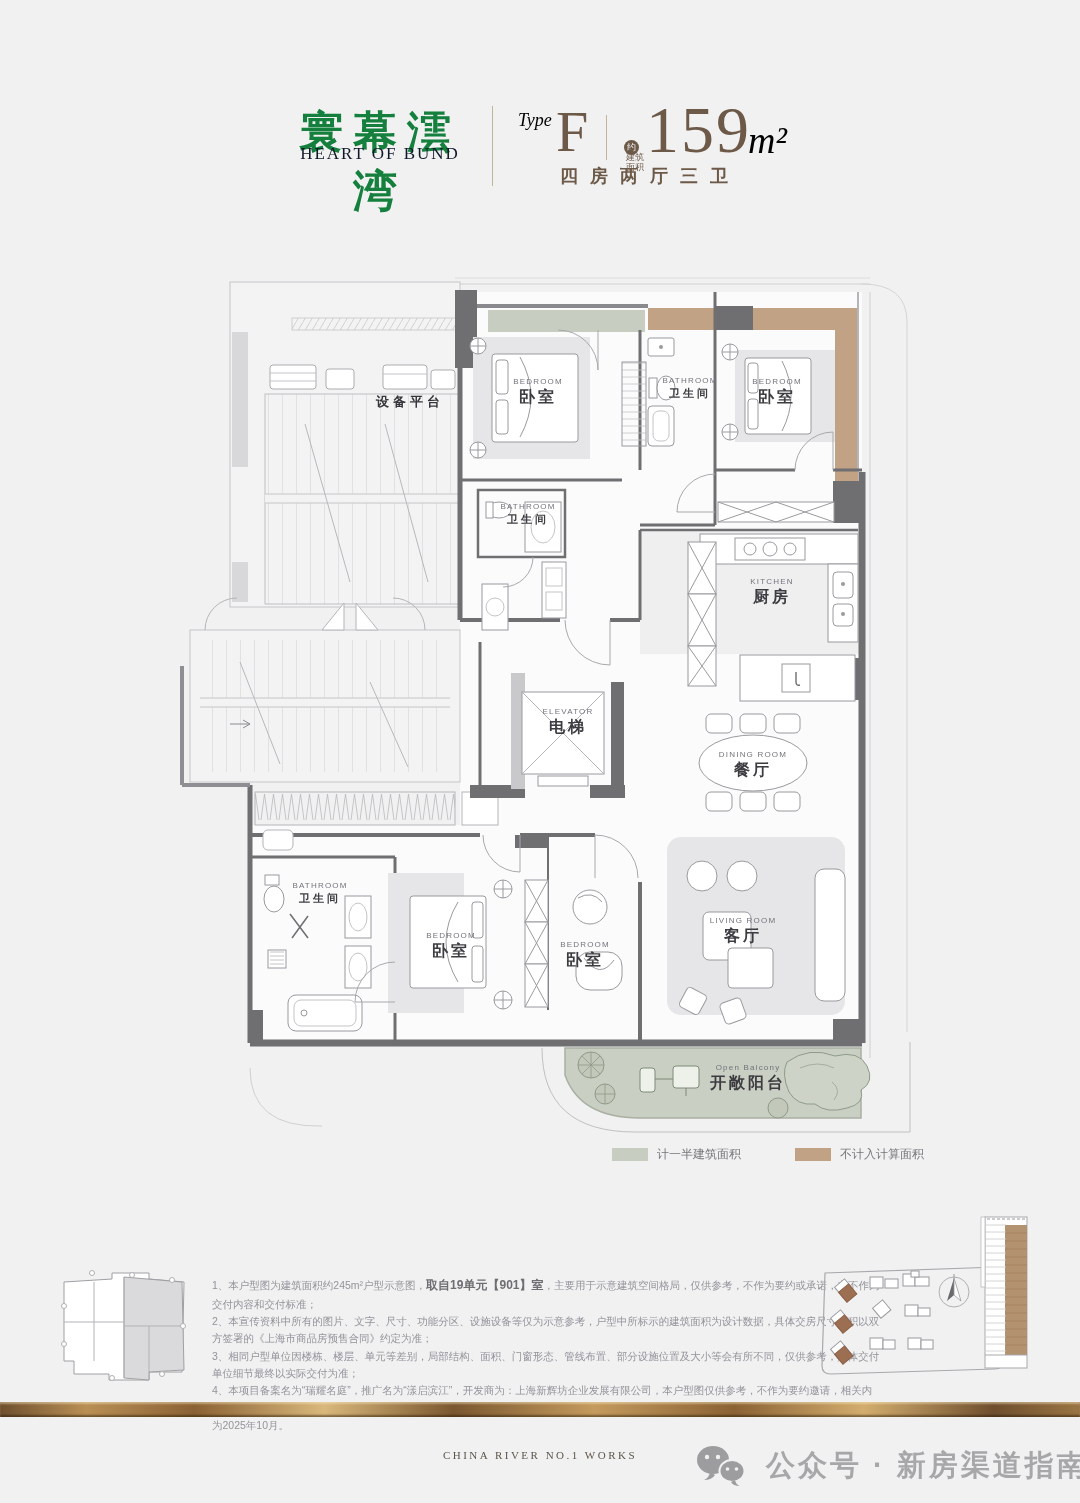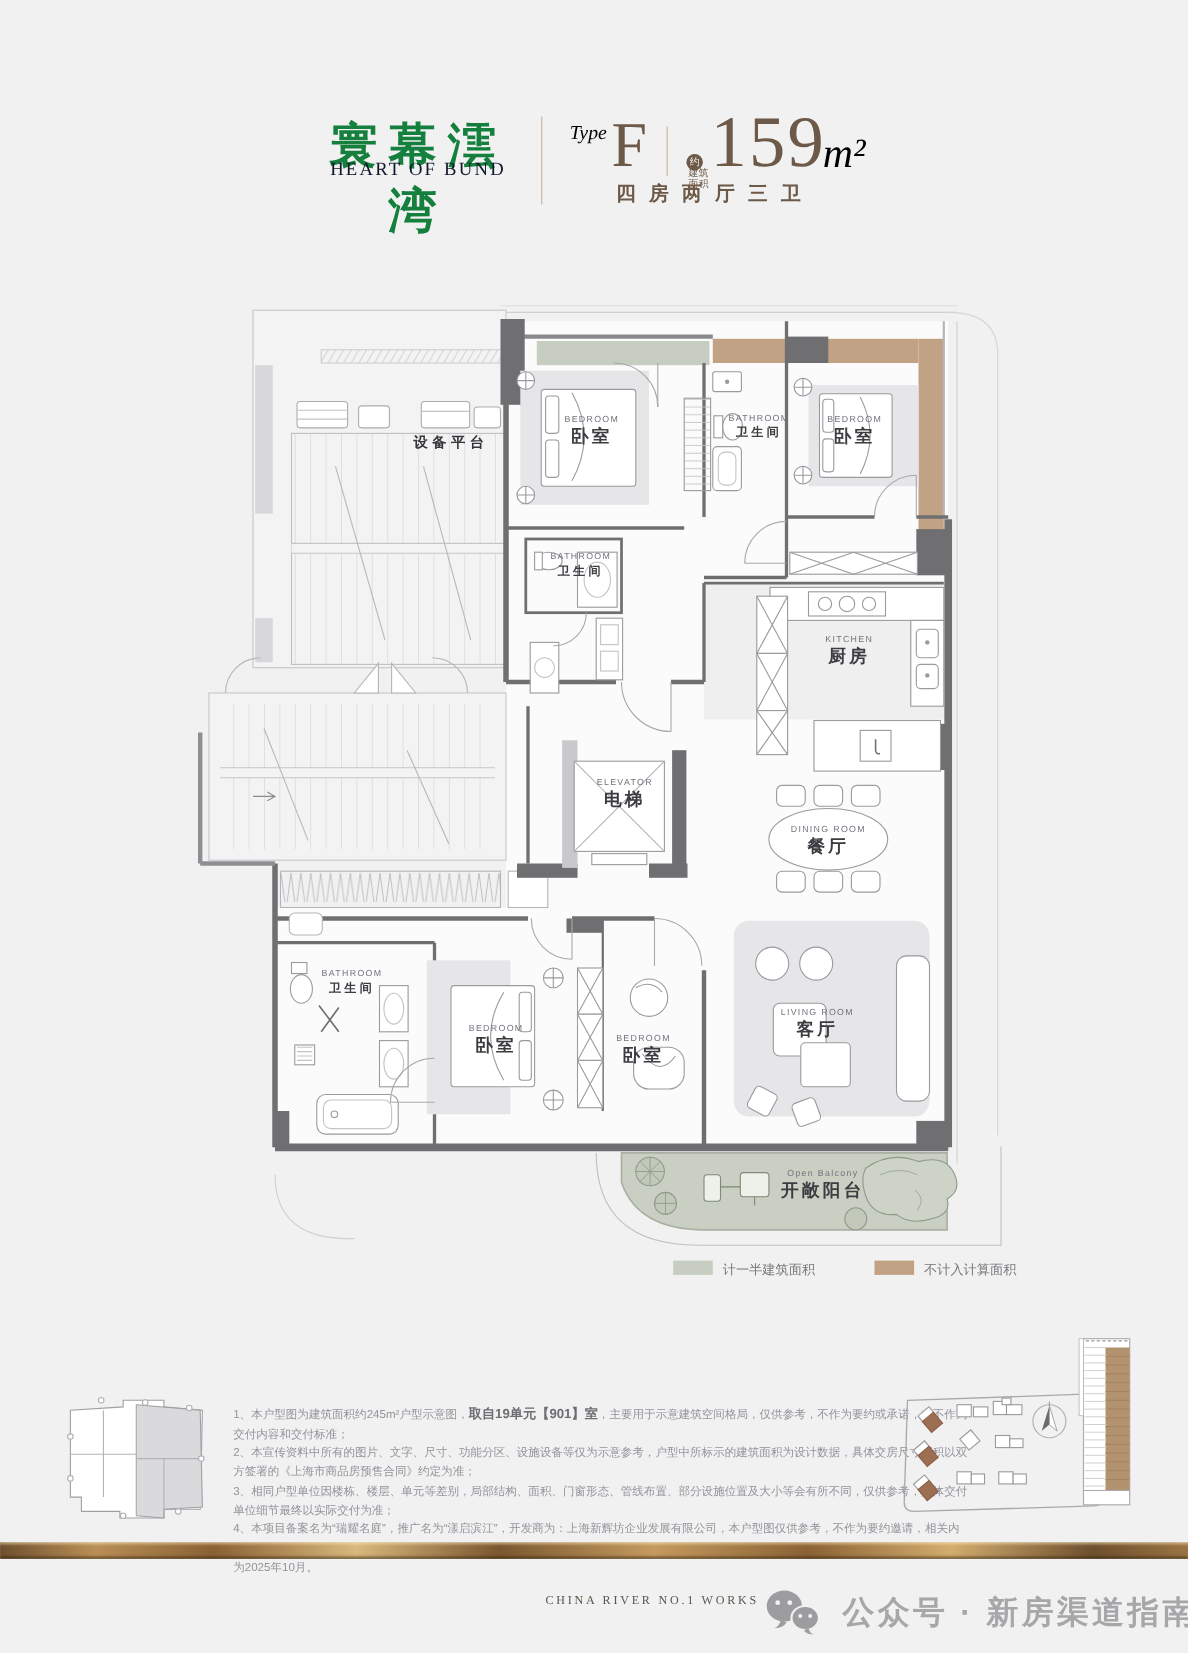--- a/index.html
+++ b/index.html
@@ -35,33 +35,33 @@
           pointer-events:none;}
   .rlabel .en{font-size:8px;letter-spacing:1.2px;color:#73737c;}
   .rlabel .cn{font-size:16px;font-weight:700;letter-spacing:3px;color:#3c3c41;margin-top:1px;}
   .rlabel.small .cn{font-size:11px;}
   .eplabel{position:absolute;transform:translate(-50%,-50%);font-size:13px;font-weight:700;
            letter-spacing:4px;color:#35353a;white-space:nowrap;margin-top:48px;}
   
   .legend{position:absolute;left:612px;top:1146px;display:flex;align-items:center;gap:12px;
           font-size:12px;color:#77777b;}
   .legend .sw{width:36px;height:13px;display:inline-block;}
-  .legend .item{display:flex;align-items:flex-start;gap:9px;margin-right:42px;}
+  .legend .item{display:flex;align-items:center;gap:9px;margin-right:42px;}
   
   .keyplan{position:absolute;left:52px;top:1266px;}
   .notes{position:absolute;left:212px;top:1276px;width:670px;font-size:10.5px;line-height:1.65;
          color:#93939a;}
   .notes .bold{font-weight:700;font-size:12px;color:#6d6d72;}
   .siteplan{position:absolute;left:815px;top:1205px;}
   
   .goldband{position:absolute;left:0;top:1402px;width:1080px;height:15px;
             background:linear-gradient(90deg,#6e4f2e 0%,#b98f55 8%,#8a6134 18%,#d9b87c 30%,
             #7a572f 42%,#c49a5e 55%,#8a6234 68%,#d3ad6e 80%,#6e4f2e 92%,#9a7443 100%);
             box-shadow:inset 0 2px 2px rgba(255,240,200,.45), inset 0 -2px 2px rgba(40,25,5,.5);}
-  .works{position:absolute;left:390px;top:1449px;width:300px;text-align:right;
+  .works{position:absolute;left:390px;top:1449px;width:300px;text-align:center;
          font-family:"Liberation Serif", serif;font-size:11px;letter-spacing:2.5px;color:#5c554b;}
   .wechat{position:absolute;left:694px;top:1444px;display:flex;align-items:center;gap:20px;
           color:#a7a7a9;font-size:29px;font-weight:700;letter-spacing:3px;white-space:nowrap;}
 </style>
 </head>
 <body>
 
 <div class="page">
 
   <div class="hdr-cn">寰幕澐湾</div>

